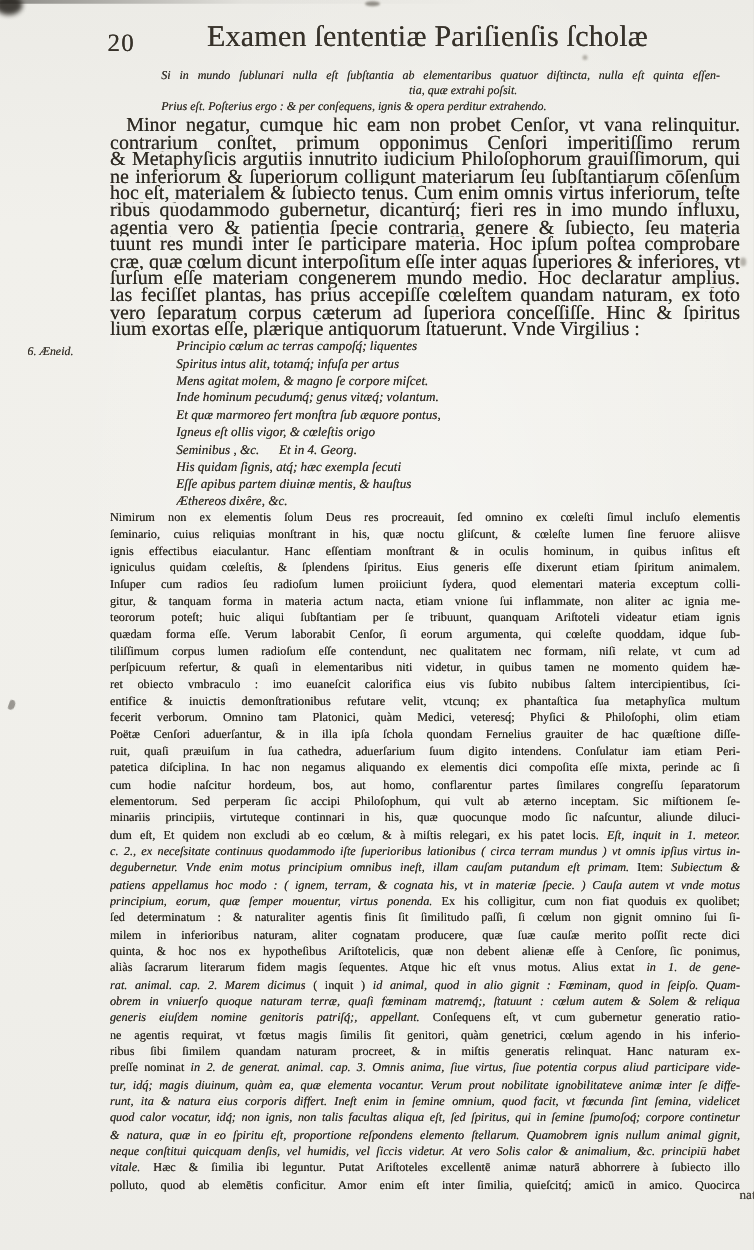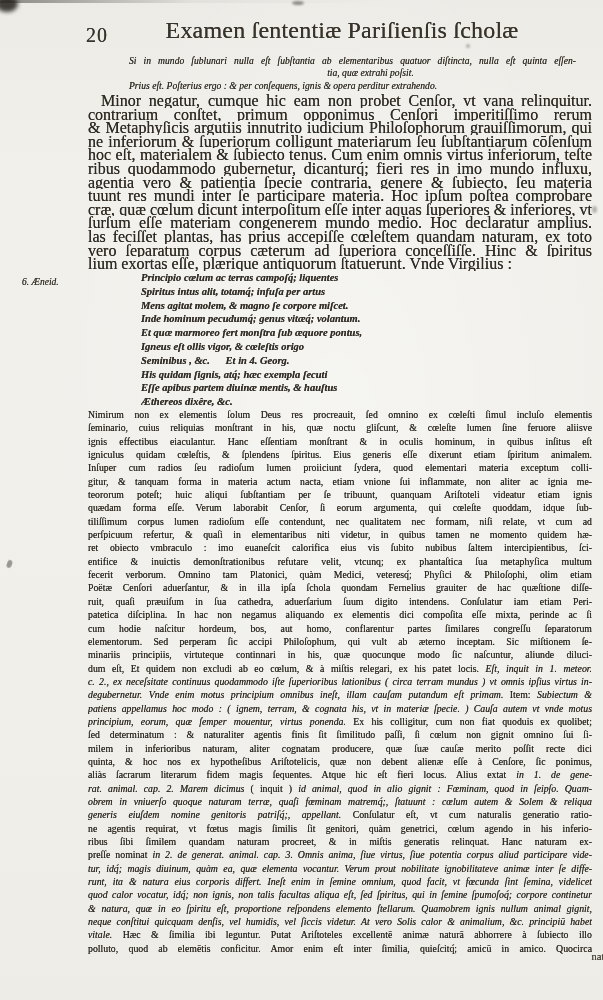--- a/index.html
+++ b/index.html
@@ -48,21 +48,21 @@
   .intro .line:nth-child(2)::after, .intro .line:nth-child(3)::after { content:none; }
   .intro .line:nth-child(3) { text-align:left; }
 
   .body1 { left:88px; top:94px; width:504px; font-size:16px; }
   .body1 .line { height:13.6px; line-height:13.6px; }
   .body1 .line:first-child { text-indent:13px; }
   .body1 .line:last-child { text-align:left; }
   .body1 .line:last-child::after { content:none; }
 
   .verse { left:141px; top:271px; width:400px; font-size:10.5px; font-style:italic; color:#322e27; }
-  .verse .line { height:13.8px; line-height:13.8px; text-align:left;font-weight:bold; }
+  .verse .line { height:13.8px; line-height:13.8px; text-align:left; }
 
   .body2 { left:88px; top:408px; width:504px; font-size:9.8px; }
   .body2 .line { height:13.35px; line-height:13.35px; }
 
   .marginnote { position:absolute; left:22px; top:277px; font-size:9.5px; font-style:italic; color:#3a352d;text-align:center; }
   .catchword { position:absolute; right:20px; top:951px; font-size:10.5px; color:#4a453c; }
 </style>
 </head>
 <body>
 
@@ -135,24 +135,24 @@
       <div class="line"><span class="ro">elementorum. Sed perperam ſic accipi Philoſophum, qui vult ab æterno inceptam.  Sic miſtionem ſe-</span></div>
       <div class="line"><span class="ro">minariis principiis, virtuteque continnari in his, quæ quocunque modo ſic naſcuntur, aliunde diluci-</span></div>
       <div class="line"><span class="ro">dum eſt, Et quidem non excludi ab eo cœlum, &amp; à miſtis relegari, ex his patet locis. </span><span class="it">Eſt, inquit in 1. meteor.</span></div>
       <div class="line"><span class="it">c. 2., ex neceſsitate continuus quodammodo iſte ſuperioribus lationibus ( circa terram mundus ) vt omnis ipſius virtus in-</span></div>
       <div class="line"><span class="it">degubernetur. Vnde enim motus principium omnibus ineſt, illam cauſam putandum eſt primam.  </span><span class="ro">Item: </span><span class="it">Subiectum &amp;</span></div>
       <div class="line"><span class="it">patiens appellamus hoc modo : ( ignem, terram, &amp; cognata his, vt in materiæ ſpecie. )  Cauſa autem vt vnde motus</span></div>
       <div class="line"><span class="it">principium, eorum, quæ ſemper mouentur, virtus ponenda.</span><span class="ro">  Ex his colligitur, cum non fiat quoduis ex quolibet;</span></div>
       <div class="line"><span class="ro">ſed determinatum : &amp; naturaliter agentis finis ſit ſimilitudo paſſi, ſi cœlum non gignit omnino ſui ſi-</span></div>
       <div class="line"><span class="ro">milem in inferioribus naturam, aliter cognatam producere, quæ ſuæ cauſæ merito poſſit recte dici</span></div>
       <div class="line"><span class="ro">quinta, &amp; hoc nos ex hypotheſibus Ariſtotelicis, quæ non debent alienæ eſſe à Cenſore, ſic ponimus,</span></div>
-      <div class="line"><span class="ro">aliàs ſacrarum literarum fidem magis ſequentes.  Atque hic eſt fieri locus.   Alius extat </span><span class="it">in 1. de gene-</span></div>
+      <div class="line"><span class="ro">aliàs ſacrarum literarum fidem magis ſequentes.  Atque hic eſt vnus motus.   Alius extat </span><span class="it">in 1. de gene-</span></div>
       <div class="line"><span class="it">rat. animal. cap. 2. Marem dicimus </span><span class="ro">( inquit )</span><span class="it"> id animal, quod in alio gignit : Fœminam, quod in ſeipſo.  Quam-</span></div>
       <div class="line"><span class="it">obrem in vniuerſo quoque naturam terræ, quaſi fœminam matremq́;, ſtatuunt : cœlum autem &amp; Solem &amp; reliqua</span></div>
-      <div class="line"><span class="it">generis eiuſdem nomine genitoris patriſq́;, appellant.</span><span class="ro">  Conſulatur eſt, vt cum naturalis generatio ratio-</span></div>
+      <div class="line"><span class="it">generis eiuſdem nomine genitoris patriſq́;, appellant.</span><span class="ro">  Conſequens eſt, vt cum gubernetur generatio ratio-</span></div>
       <div class="line"><span class="ro">ne agentis requirat, vt fœtus magis ſimilis ſit genitori, quàm genetrici, cœlum agendo in his inferio-</span></div>
       <div class="line"><span class="ro">ribus ſibi ſimilem quandam naturam procreet, &amp; in miſtis generatis relinquat.  Hanc naturam ex-</span></div>
       <div class="line"><span class="ro">preſſe nominat </span><span class="it">in 2. de generat. animal. cap. 3. Omnis anima, ſiue virtus, ſiue potentia corpus aliud participare vide-</span></div>
       <div class="line"><span class="it">tur, idq́; magis diuinum, quàm ea, quæ elementa vocantur.  Verum prout nobilitate ignobilitateve animæ inter ſe diffe-</span></div>
       <div class="line"><span class="it">runt, ita &amp; natura eius corporis differt.   Ineſt enim in ſemine omnium, quod facit, vt fœcunda ſint ſemina, videlicet</span></div>
       <div class="line"><span class="it">quod calor vocatur, idq́; non ignis, non talis facultas aliqua eſt, ſed ſpiritus, qui in ſemine ſpumoſoq́; corpore continetur</span></div>
       <div class="line"><span class="it">&amp; natura, quæ in eo ſpiritu eſt, proportione reſpondens elemento ſtellarum.  Quamobrem ignis nullum animal gignit,</span></div>
       <div class="line"><span class="it">neque conſtitui quicquam denſis, vel humidis, vel ſiccis videtur.   At vero Solis calor &amp; animalium, &amp;c. principiū habet</span></div>
       <div class="line"><span class="it">vitale.</span><span class="ro"> Hæc &amp; ſimilia ibi leguntur.   Putat Ariſtoteles excellentē animæ naturā abhorrere à ſubiecto illo</span></div>
       <div class="line"><span class="ro">polluto, quod ab elemētis conficitur. Amor enim eſt inter ſimilia, quieſcitq́; amicū in amico. Quocirca</span></div>

